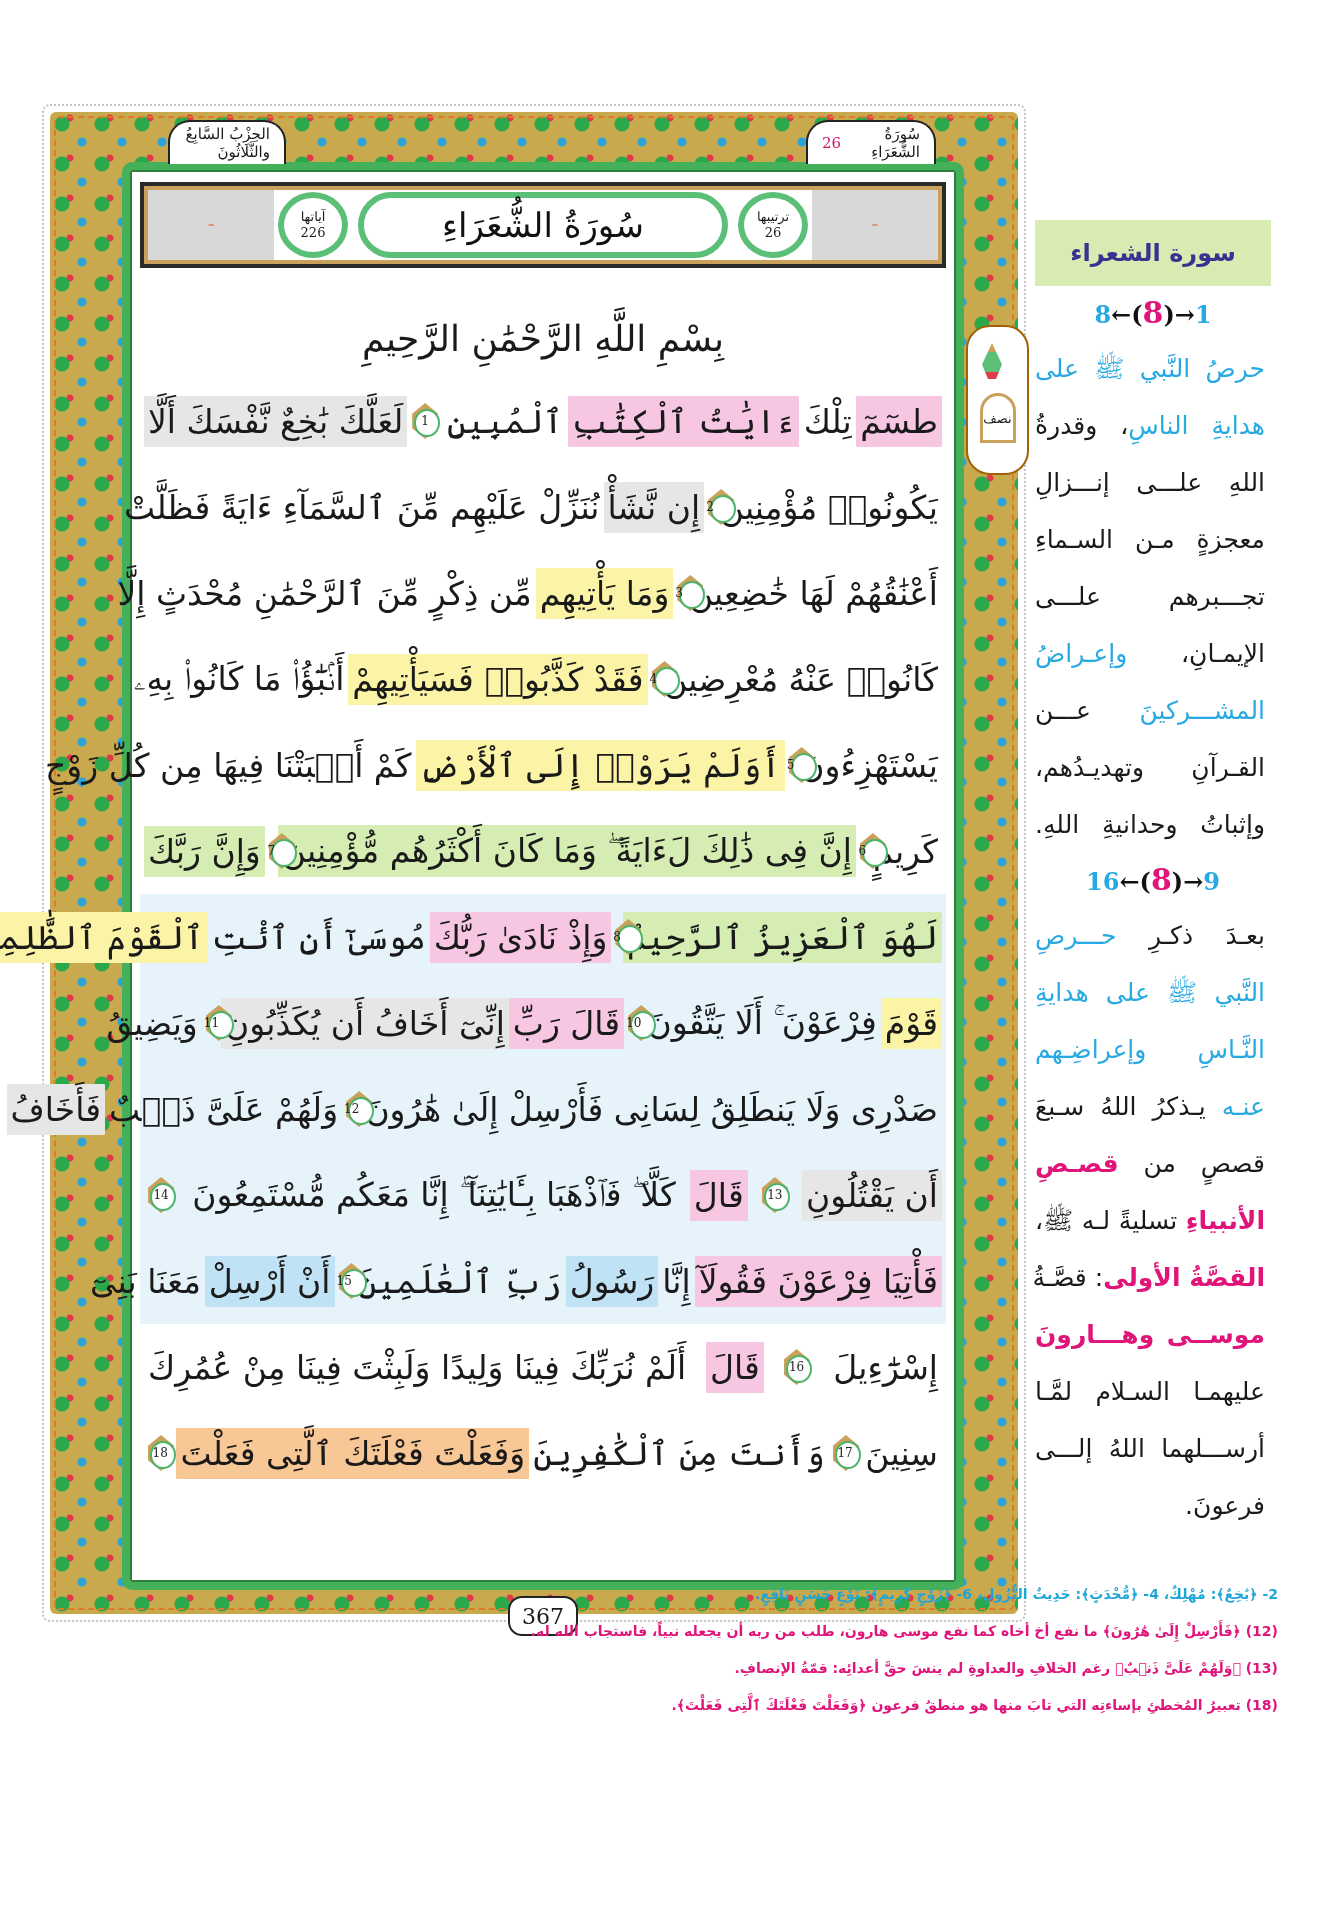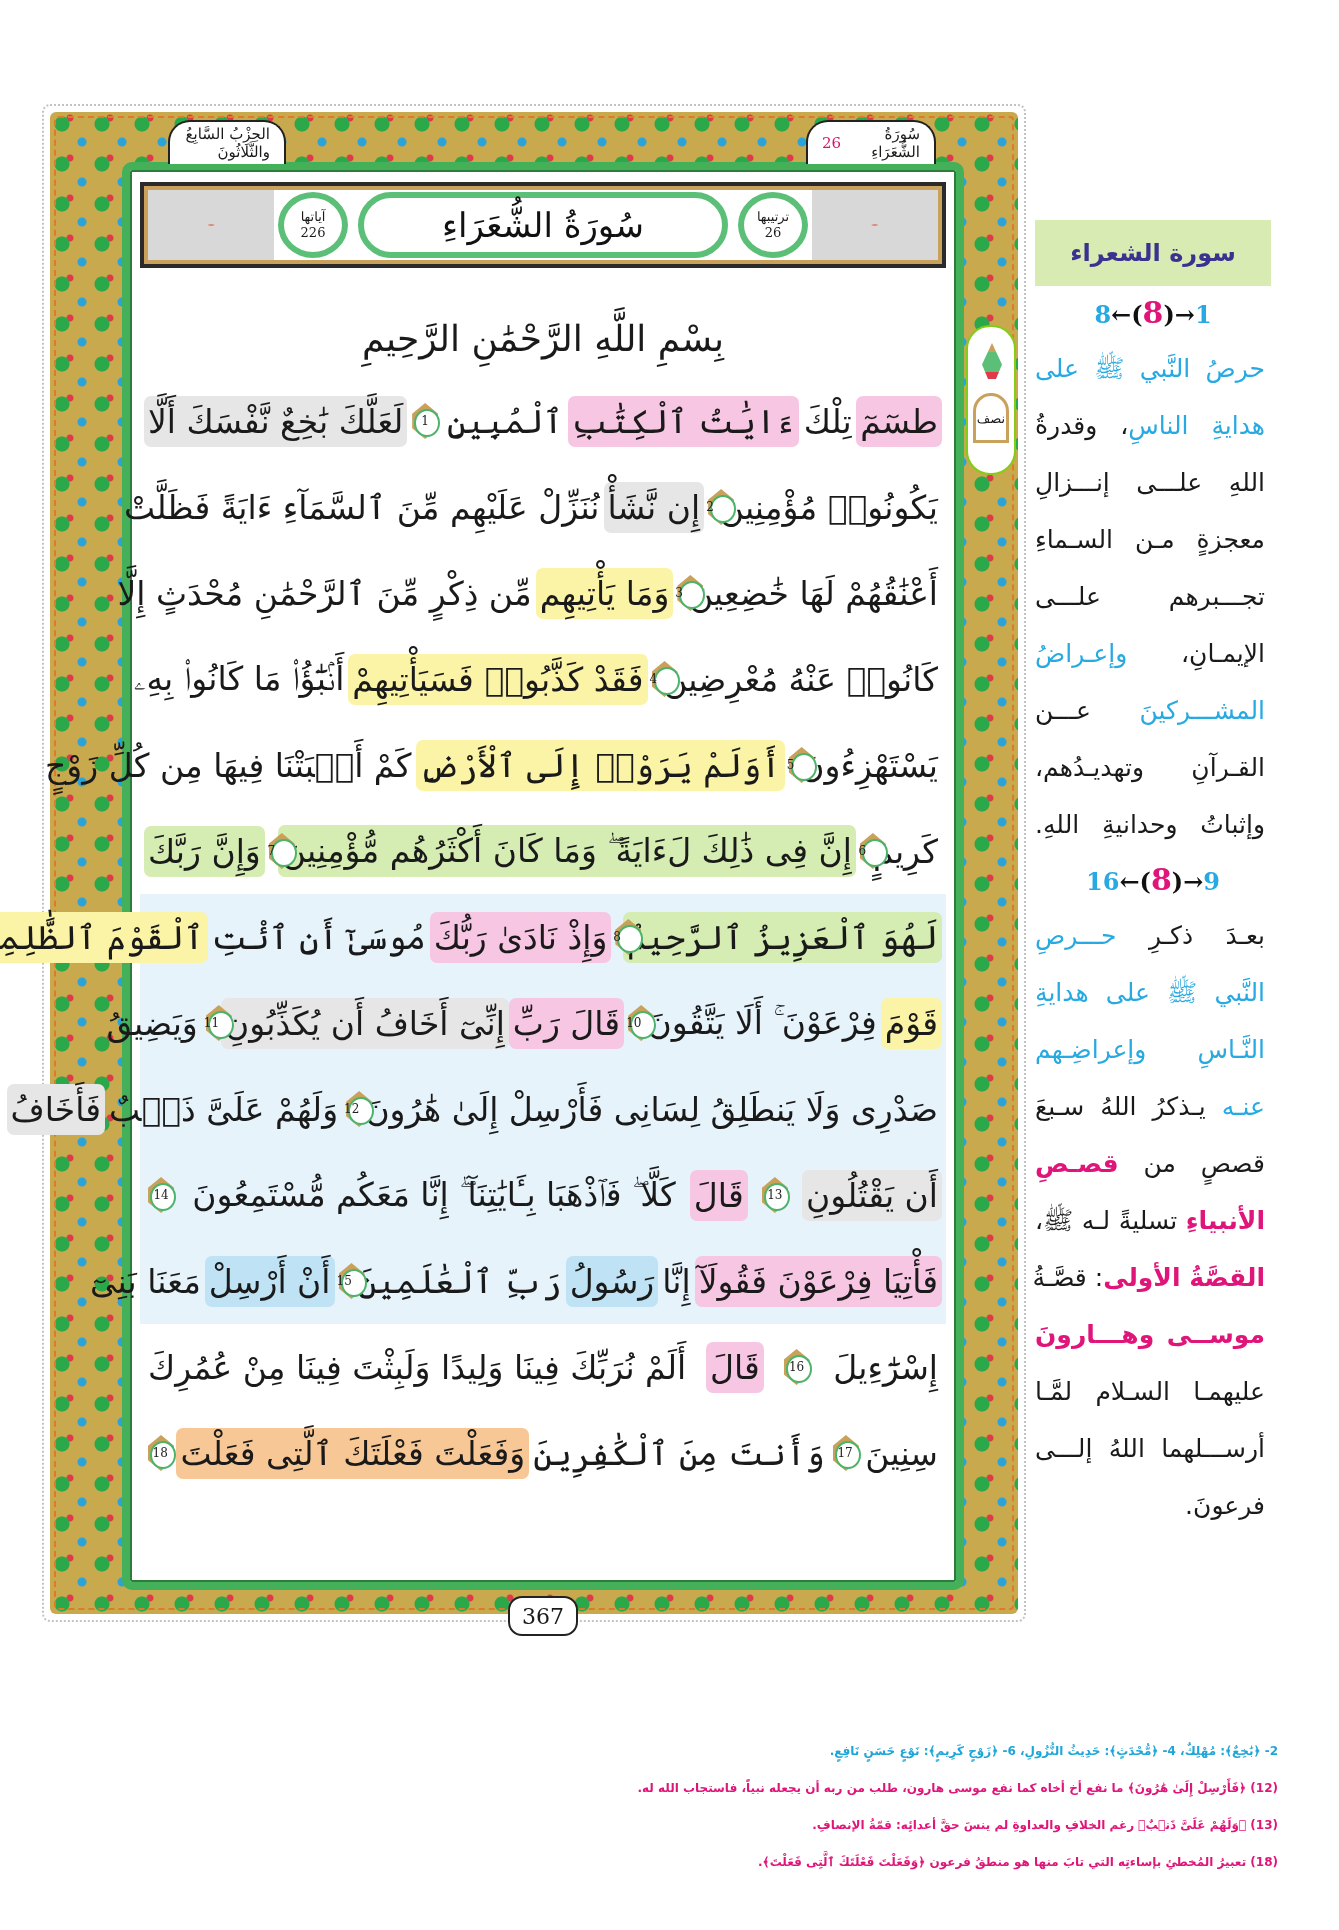--- a/index.html
+++ b/index.html
@@ -80,21 +80,21 @@
   .basmala {
     text-align: center; font-family: "DejaVu Serif", serif; font-size: 36px;
     height: 78px; line-height: 78px;
   }
   .vline {
     position: relative; height: 86px; display: flex; align-items: center;
     justify-content: space-between; direction: rtl;
     font-family: "DejaVu Serif", serif; font-size: 33px; white-space: nowrap; padding: 0 4px;
   }
   .vline.tinted { background: #e6f3fb; }
-  .seg { padding: 6px 4px; border-radius: 7px; }
+  .seg { padding: 6px 4px; border-radius: 1px; }
   .hl-pink { background: #f7c6e3; }
   .hl-gray { background: #e6e6e6; }
   .hl-yellow { background: #fbf4a6; }
   .hl-green { background: #d5ecb2; }
   .hl-blue { background: #bfe3f5; }
   .hl-orange { background: #f7c795; }
   .marker {
     display: inline-flex; align-items: center; justify-content: center;
     width: 30px; height: 40px; margin: 0 2px; vertical-align: middle;
     position: relative; font-size: 12px; font-family: "DejaVu Serif", serif; color: #222;
@@ -112,22 +112,22 @@
   
   .pagenum {
     position: absolute; left: 508px; top: 1596px; width: 70px; height: 40px;
     background: #fff; border: 2px solid #222; border-radius: 14px;
     display: flex; align-items: center; justify-content: center;
     font-family: "DejaVu Serif", serif; font-size: 22px;
   }
 
   
   .nisf {
-    position: absolute; left: 966px; top: 325px; width: 50px; height: 150px;
-    border: 2px solid #84cc16; border-radius: 24px; background: #fff;
+    position: absolute; left: 966px; top: 325px; width: 63px; height: 150px;
+    border: 2px solid #a16207; border-radius: 24px; background: #fff;
     display: flex; flex-direction: column; align-items: center; justify-content: flex-end; padding-bottom: 30px;
   }
   .nisf .dome {
     position: absolute; top: 16px; left: 14px; width: 20px; height: 36px;
     background: linear-gradient(#c9a15a 0 25%, #5cbf78 25% 80%, #e03a4a 80%);
     clip-path: polygon(50% 0, 100% 60%, 70% 100%, 30% 100%, 0 60%);
   }
   .nisf .arch {
     width: 36px; height: 50px; border: 3px solid #c9a15a; border-radius: 18px 18px 0 0;
     display: flex; align-items: center; justify-content: center;
@@ -152,22 +152,22 @@
   .range .cnt { color: #e0157a; font-size: 30px; }
   .side-line {
     height: 57px; line-height: 57px; font-size: 25px; text-align: justify; text-align-last: justify;
     padding-right: 6px; color: #1a1a1a; white-space: nowrap;
   }
   .c-blue { color: #27a9e1; }
   .c-pink { color: #e0157a; font-weight: bold; }
 
   
   .footnotes {
-    position: absolute; left: 100px; top: 1733px; width: 1178px; direction: rtl;
-    font-family: "DejaVu Sans", sans-serif; font-weight: bold; font-size: 12px;
+    position: absolute; left: 100px; top: 1576px; width: 1178px; direction: rtl;
+    font-family: "DejaVu Sans", sans-serif; font-weight: bold; font-size: 14px;
   }
   .fn { height: 37px; line-height: 37px; white-space: nowrap; }
   .fn.blue { color: #1fa6d8; }
   .fn.pink { color: #e0157a; }
 </style>
 </head>
 <body>
 
 <div class="ornament"></div>
 <div class="frame"></div>

